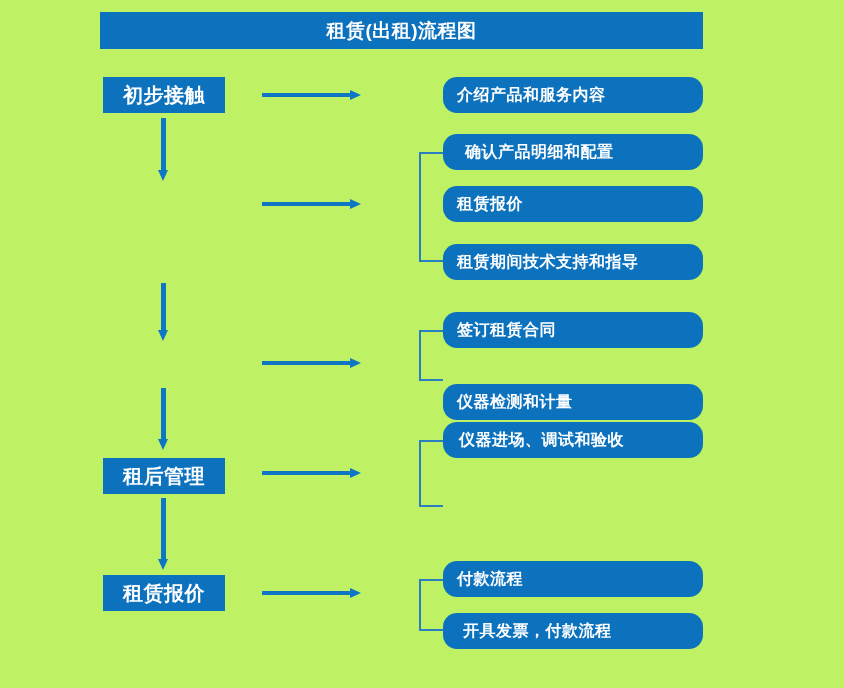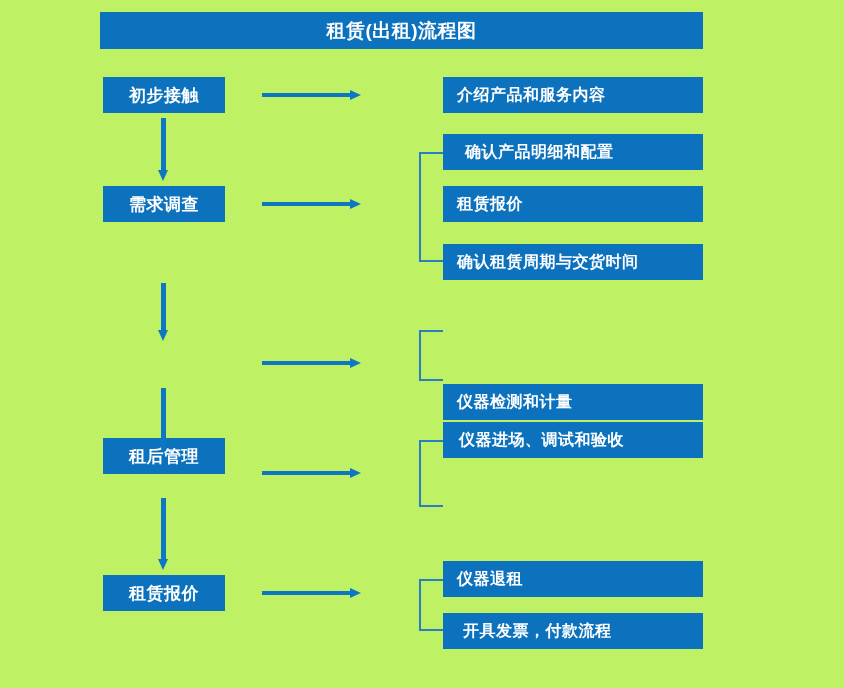--- a/index.html
+++ b/index.html
@@ -36,29 +36,30 @@
     width: 603px;
     height: 37px;
     justify-content: center;
     font-size: 19px;
   }
   .stage-box {
     width: 122px;
     height: 36px;
     left: 103px;
     justify-content: center;
-    font-size: 17px;
+    font-size: 20px;
   }
   .detail-box {
     left: 443px;
     width: 260px;
     height: 36px;
     padding-left: 14px;
     justify-content: flex-start;
     font-size: 16px;
+    border-radius: 14px;
   }
   
   .v-arrow {
     position: absolute;
     left: 158px;
     width: 11px;
   }
   .v-arrow .shaft {
     position: absolute;
     left: 3px;
@@ -112,24 +113,23 @@
 </style>
 </head>
 <body>
 
 <div id="canvas">
 
   <div class="box title-bar">租赁(出租)流程图</div>
 
   <div class="box stage-box" style="top:77px;">初步接触</div>
 
-  <div class="box stage-box" style="top:186px;">需求调查</div>
-
-
-  <div class="box stage-box" style="top:438px;">租后管理</div>
+
+
+  <div class="box stage-box" style="top:458px;">租后管理</div>
 
   <div class="box stage-box" style="top:575px;">租赁报价</div>
 
   <div class="v-arrow" style="top:118px; height:63px;">
     <div class="shaft" style="height:52px;"></div>
     <div class="head" style="top:52px;"></div>
   </div>
 
   <div class="v-arrow" style="top:283px; height:58px;">
     <div class="shaft" style="height:47px;"></div>
@@ -178,25 +178,26 @@
   <div class="bracket" style="top:440px; height:67px;"></div>
 
   <div class="bracket" style="top:579px; height:52px;"></div>
 
   <div class="box detail-box" style="top:77px;">介绍产品和服务内容</div>
 
   <div class="box detail-box" style="top:134px;padding-left:22px;">确认产品明细和配置</div>
 
   <div class="box detail-box" style="top:186px;">租赁报价</div>
 
-  <div class="box detail-box" style="top:244px;">确认租赁周期与交货时间</div>
-
+  <div class="box detail-box" style="top:244px;">租赁期间技术支持和指导</div>
+
+  <div class="box detail-box" style="top:312px;">签订租赁合同</div>
 
   <div class="box detail-box" style="top:384px;">仪器检测和计量</div>
 
   <div class="box detail-box" style="top:422px;padding-left:16px;">仪器进场、调试和验收</div>
 
 
-  <div class="box detail-box" style="top:561px;">仪器退租</div>
+  <div class="box detail-box" style="top:561px;">付款流程</div>
 
   <div class="box detail-box" style="top:613px;padding-left:20px;">开具发票，付款流程</div>
 
 </div>
 
 </body></html>

